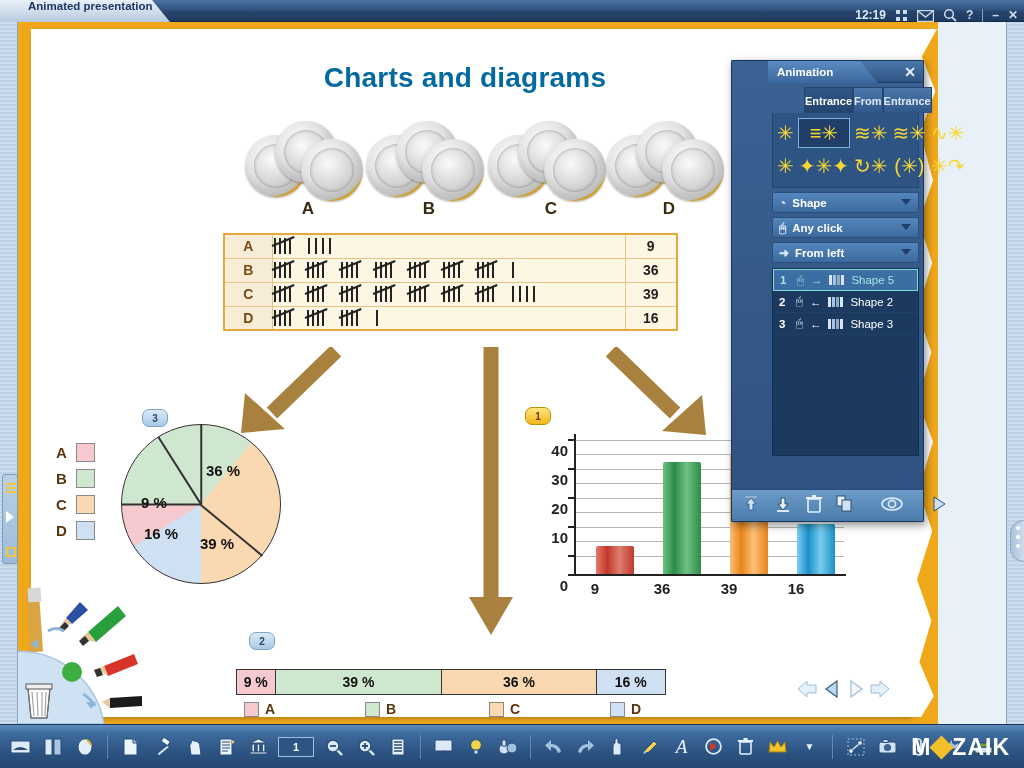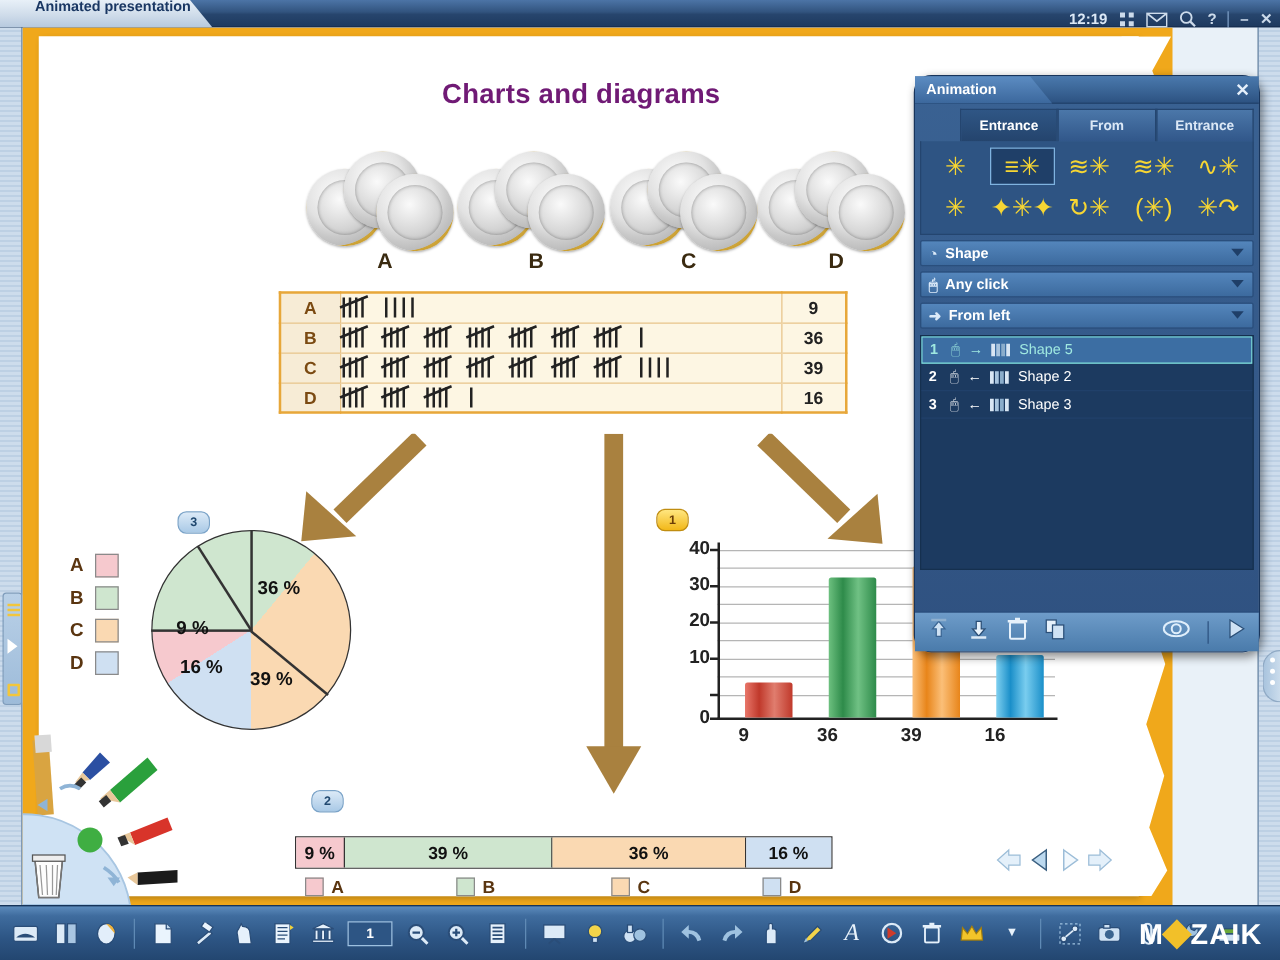--- a/index.html
+++ b/index.html
@@ -80,21 +80,21 @@
   #torn {
     position:absolute; left:866px; top:0; width:40px; height:688px;
     background:#fff;
     clip-path: polygon(0 0, 100% 0, 62% 4%, 96% 9%, 58% 15%, 90% 22%,
       55% 28%, 88% 34%, 50% 41%, 86% 47%, 52% 54%, 90% 60%,
       54% 67%, 88% 73%, 50% 80%, 86% 86%, 56% 92%, 92% 97%, 60% 100%, 0 100%);
   }
   
   #slide-title {
     position:absolute; top:33px; left:0; width:868px; text-align:center;
-    font-size:22px; font-weight:bold; color:#701a75; letter-spacing:.2px;
+    font-size:28px; font-weight:bold; color:#0369a1; letter-spacing:.2px;
   }
   
   .coingrp { position:absolute; top:92px; width:130px; height:90px; }
   .coin {
     position:absolute; width:62px; height:62px; border-radius:50%;
     background:
       radial-gradient(circle at 38% 33%, #fdfdfd 0%, #e2e2e2 42%, #c9c9c9 60%, #bcbcbc 72%, transparent 73%),
       radial-gradient(circle at 50% 50%, #e7c86a 0%, #d9b44b 50%, #c79b2e 75%, #a67c1d 100%);
     box-shadow:0 1px 2px rgba(0,0,0,.3);
   }
@@ -160,43 +160,44 @@
   #pie-legend .lab { font-size:15px; font-weight:bold; color:#5a3510; width:10px; }
   #pie-legend .sw { width:19px; height:19px; border:1px solid #8a8a8a; }
   
   #barchart { position:absolute; left:505px; top:405px; width:315px; height:175px; }
   .bc-grid { position:absolute; left:38px; top:6px; width:270px; height:130px; }
   .bc-grid i { position:absolute; left:0; width:100%; height:1px; background:#b5b5b5; }
   .bc-axis-y { position:absolute; left:38px; top:0; width:2px; height:142px; background:#222;}
   .bc-axis-x { position:absolute; left:38px; top:140px; width:272px; height:2px; background:#222;}
   .bc-tick { position:absolute; left:32px; width:8px; height:2px; background:#222;}
   .bc-ylab { position:absolute; right:calc(100% - 32px); font-size:15px; font-weight:bold; color:#222;
-    transform:translateY(-9px); text-align:right; width:30px;}
+    transform:translateY(-9px); text-align:right; width:30px;margin-top:12px;}
   .bar { position:absolute; bottom:0; width:38px; border-radius:2px 2px 0 0; }
   .bc-xlab { position:absolute; top:146px; font-size:15px; font-weight:bold; color:#222; width:50px; text-align:center;}
   
   #stack { position:absolute; left:205px; top:640px; width:430px; height:26px;
     border:1.5px solid #333; display:flex; }
   #stack div { display:flex; align-items:center; justify-content:center;
     font-size:14px; font-weight:bold; color:#111; border-right:1px solid #333; }
   #stack div:last-child { border-right:none; }
   #stack-legend { position:absolute; left:205px; top:672px; width:430px; height:20px; }
   #stack-legend .item { position:absolute; display:flex; align-items:center; gap:6px;}
   #stack-legend .sw { width:15px; height:15px; border:1px solid #8a8a8a; }
   #stack-legend .lab { font-size:14px; font-weight:bold; color:#5a3510; }
   
   #slide-nav { position:absolute; right:20px; bottom:14px; display:flex; align-items:center; gap:5px;}
   
   #pencils { position:absolute; left:0; bottom:0; width:160px; height:140px; pointer-events:none;}
   
   #anim {
-    position:absolute; left:731px; top:60px; width:277px; height:462px;
+    position:absolute; left:731px; top:60px; width:193px; height:462px;
     background:linear-gradient(to bottom,#3a6293,#2f5180);
-    border:1px solid #18355c; border-radius:14px;
+    border:1px solid #18355c; border-radius:1px;
     box-shadow:2px 3px 8px rgba(0,0,0,.45);
+    padding-left:36px;
   }
   #anim-title {
     height:22px; position:relative;
     background:linear-gradient(to bottom,#4a79ad,#2d5382);
     border-bottom:1px solid #1d3c66;
   }
   #anim-title .tab {
     position:absolute; left:0; top:0; height:22px; width:110px;
     background:linear-gradient(to bottom,#5c8cc2,#3b679c);
     color:#fff; font-weight:bold; font-size:11.5px;

